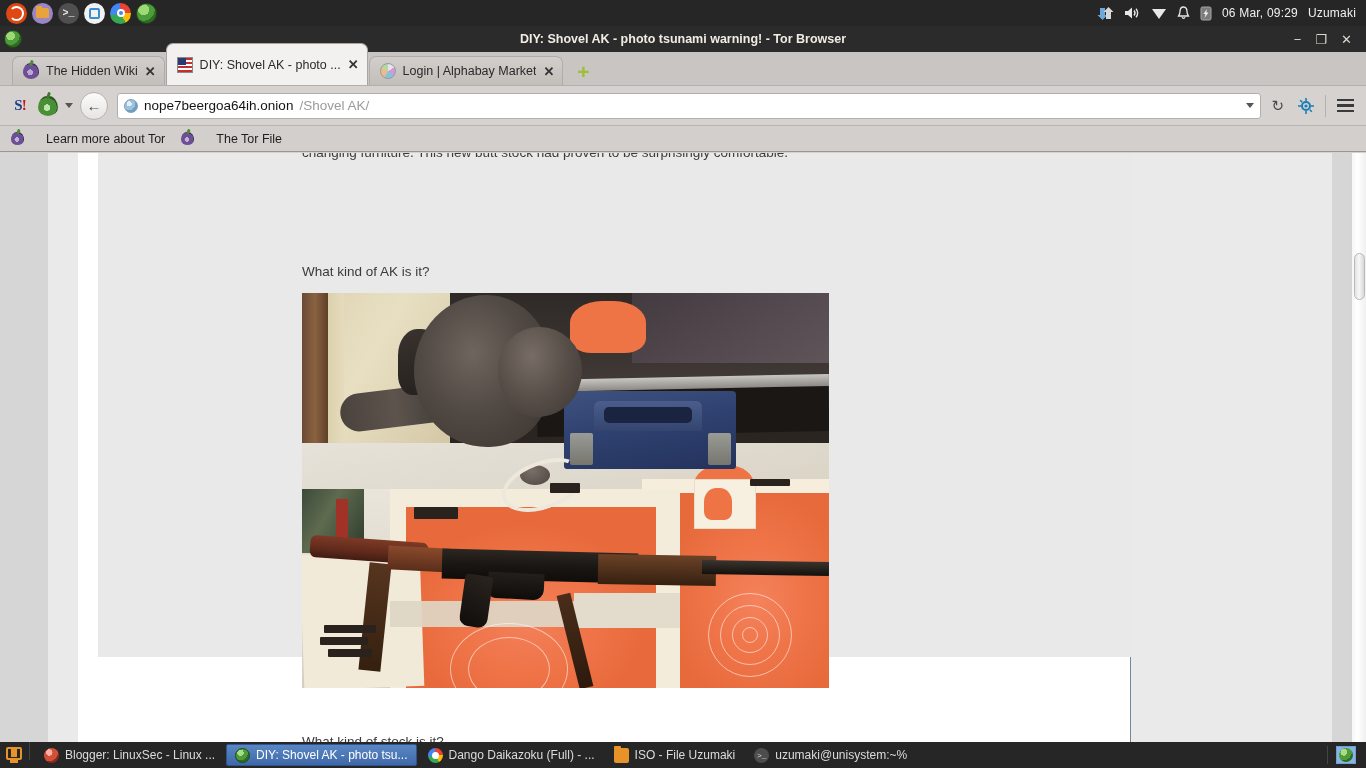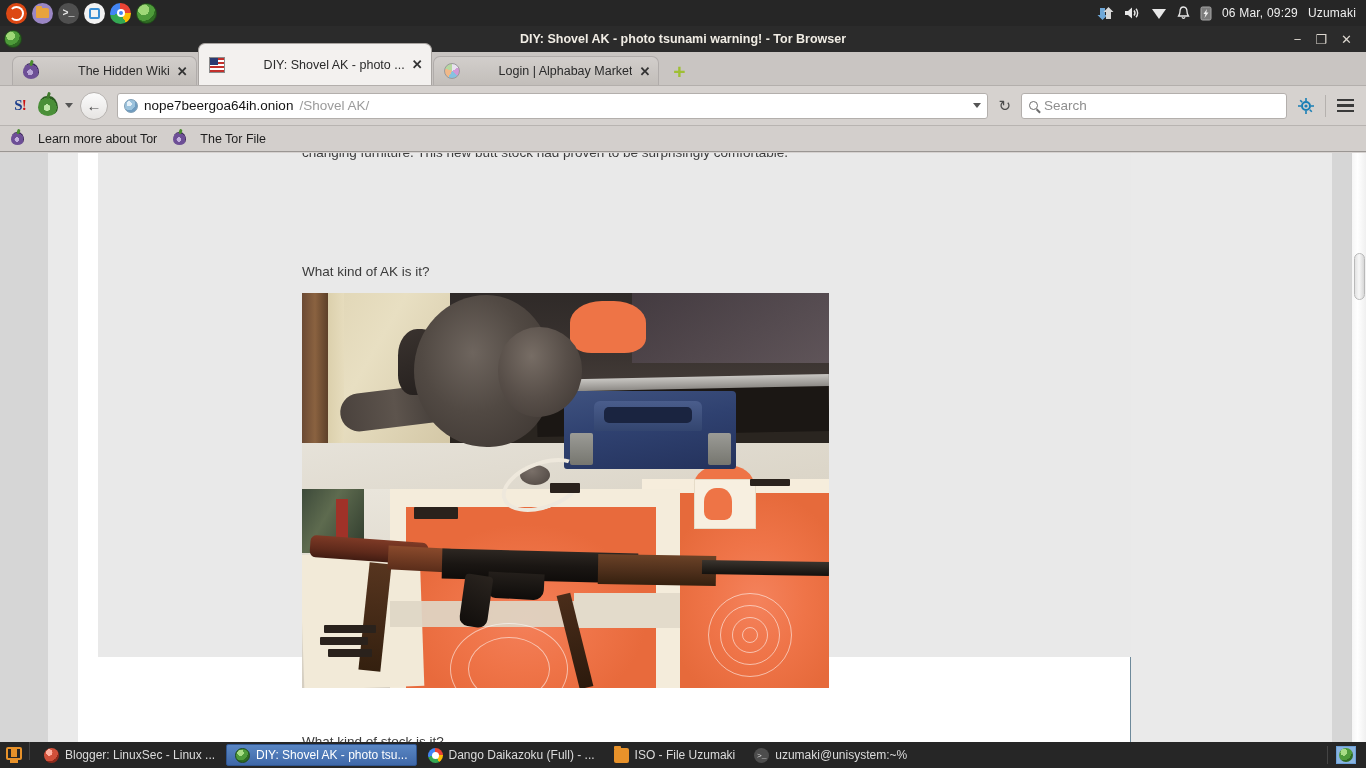--- a/index.html
+++ b/index.html
@@ -92,21 +92,20 @@
     border: 1px solid #b0acaa; border-bottom: none;
     margin-right: 1px;
   }
   .tab.active {
     background: #f3f1ef; border-color: #a8a4a1;
     height: 42px; z-index: 3;
   }
   .tab .tab-label {
     flex: 1; white-space: nowrap; overflow: hidden; text-overflow: ellipsis;
     max-width: 165px;
-    margin-left: 32px;
   }
   .tab.active .tab-label { font-weight: normal; }
   .tab-close { font-size: 13px; color: #333; font-weight: bold; line-height: 1; }
   .favicon { width: 16px; height: 16px; flex: none; position: relative; }
   .fav-onion {
     background: radial-gradient(circle at 45% 58%, #b9a7d6 0 22%, #6d4f96 23% 62%, #3f2a63 63% 100%);
     border-radius: 46% 46% 50% 50% / 58% 58% 42% 42%;
   }
   .fav-onion::before {
     content:""; position:absolute; left:7px; top:-3px; width:3px; height:6px;
@@ -194,21 +193,21 @@
   #menu-sep { width:1px; height:22px; background:#b5b1ae; }
   #hamburger { width: 24px; display:flex; flex-direction:column; gap:3px; align-items:center; padding: 0 2px; }
   #hamburger i { display:block; width:17px; height:2.5px; background:#3a3a3a; }
 
   
   #bookmarks {
     height: 26px; background: #d3cfcc; display:flex; align-items:center;
     gap: 16px; padding: 0 11px; border-bottom: 1px solid #9a9693;
     font-size: 12.5px; color: #1e1e1e;
   }
-  .bm { display:flex; align-items:center; gap:14px; }
+  .bm { display:flex; align-items:center; gap:22px; }
   .bm-onion {
     width:13px; height:13px; position:relative; flex:none;
     background: radial-gradient(circle at 45% 58%, #c3b1dd 0 22%, #6d4f96 23% 62%, #40295f 63% 100%);
     border-radius: 46% 46% 50% 50% / 58% 58% 42% 42%;
   }
   .bm-onion::before {
     content:""; position:absolute; left:6px; top:-3px; width:2.5px; height:5px;
     background:#4a8c2f; border-radius:2px; transform: rotate(18deg);
   }
 
@@ -505,24 +504,20 @@
     <div id="torbutton"></div>
     <div class="caret-down"></div>
     <div id="backbtn">←</div>
     <div id="urlbar">
       <span id="site-globe"></span>
       <span id="url-host">nope7beergoa64ih.onion</span>
         <span id="url-path">/Shovel AK/</span>
       <span id="urlbar-caret" class="caret-down"></span>
     </div>
     <div id="reloadbtn">↻</div>
-    <div id="searchbar">
-      <span class="magnifier"></span>
-      <span id="search-placeholder">Search</span>
-    </div>
     <div id="httpsev">
       <svg width="20" height="18" viewBox="0 0 20 18">
         <circle cx="10" cy="9" r="4" fill="none" stroke="#1a7fb5" stroke-width="2"></circle>
         <circle cx="10" cy="9" r="1.6" fill="#1a7fb5"></circle>
         <path d="M10 1 L10 4 M10 14 L10 17 M2 9 L5 9 M15 9 L18 9" stroke="#1a7fb5" stroke-width="1.6"></path>
         <path d="M4.2 3.2 L6.2 5.2 M13.8 12.8 L15.8 14.8" stroke="#1a7fb5" stroke-width="1.6"></path>
       </svg>
     </div>
     <div id="menu-sep"></div>
     <div id="hamburger">

